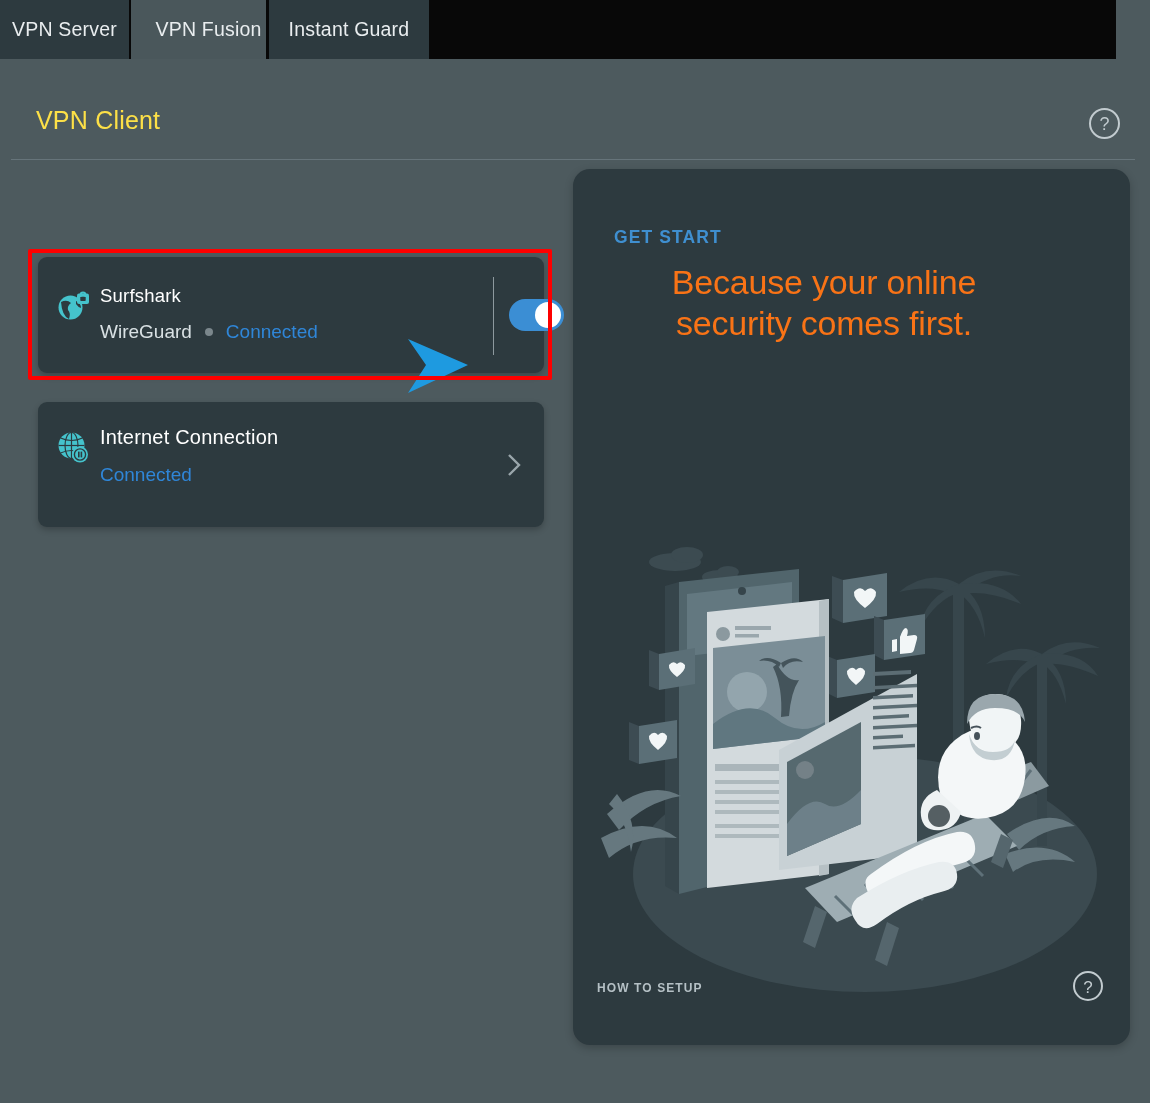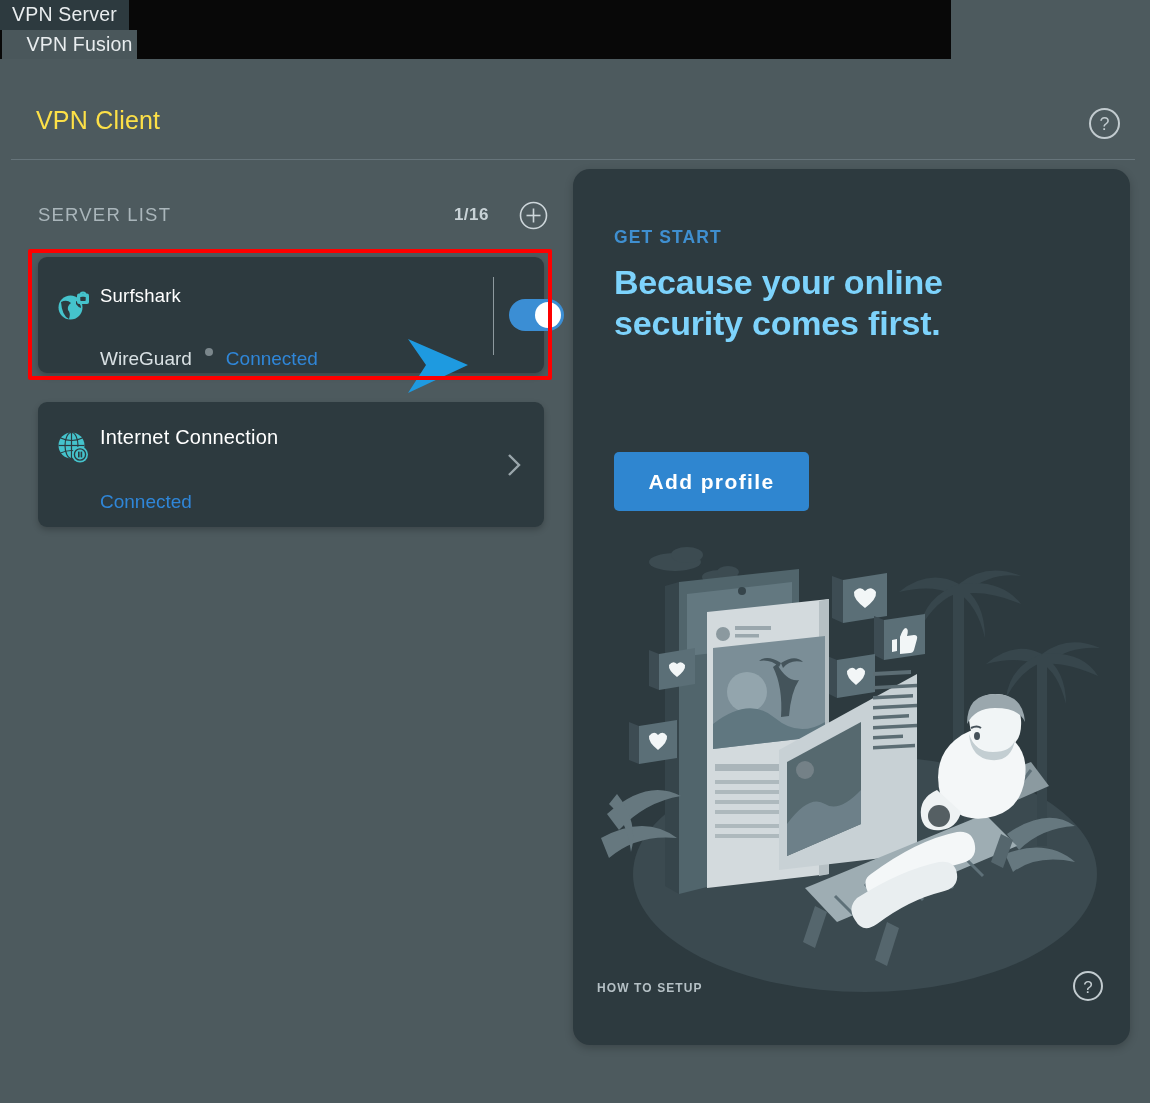--- a/index.html
+++ b/index.html
@@ -9,25 +9,24 @@
     height: 1103px;
     background: #4d5a5e;
     font-family: "Liberation Sans", sans-serif;
     overflow: hidden;
     position: relative;
   }
 
   
   #tabbar {
     height: 59px;
-    width: 951px;
+    width: 1116px;
     background: #080808;
     display: flex;
     align-items: stretch;
-    flex-direction: column;
   }
   .tab {
     height: 59px;
     display: flex;
     align-items: center;
     justify-content: center;
     color: #e9edef;
     font-size: 19.5px;
     letter-spacing: 0.2px;
     background: #2d3a3f;
@@ -131,21 +130,21 @@
     color: #ffffff;
     font-weight: normal;
   }
   #surfshark-title { top: 28px; font-size: 18.5px; letter-spacing: 0.2px; }
   #internet-title  { top: 24px; font-size: 20px;   letter-spacing: 0.2px; }
 
   .card-sub {
     position: absolute;
     left: 62px;
     display: flex;
-    margin-top: 27px;
+    align-items: center;
   }
   #surfshark-sub { top: 64px; }
   #internet-sub  { top: 62px; }
 
   #surfshark-proto {
     color: #d9e1e4;
     font-size: 19px;
   }
   .sep-dot {
     width: 8px; height: 8px;
@@ -217,25 +216,26 @@
     left: 41px; top: 58px;
     color: #3f8fd0;
     font-size: 17.5px;
     font-weight: bold;
     letter-spacing: 1.1px;
   }
   #promo-heading {
     position: absolute;
     left: 41px; top: 93px;
     width: 420px;
-    color: #7dd3fc;
+    color: #f97316;
     font-size: 34px;
-    font-weight: bold;
+    font-weight: normal;
     line-height: 1.22;
     letter-spacing: -0.2px;
+    text-align: center;
   }
   #add-profile-btn {
     position: absolute;
     left: 41px; top: 283px;
     width: 195px; height: 59px;
     background: #2f86d0;
     border: none;
     border-radius: 5px;
     color: #ffffff;
     font-family: "Liberation Sans", sans-serif;
@@ -265,46 +265,36 @@
     width: 32px; height: 32px;
     cursor: pointer;
   }
 </style>
 </head>
 <body>
 
 <div id="tabbar">
   <div class="tab t0">VPN Server</div>
   <div class="tab t1">VPN Fusion</div>
+  <div class="tab t2">Instant Guard</div>
 </div>
 
 <div id="content">
 
   <div id="page-title">VPN Client</div>
 
   <div id="help-top">
     <svg viewBox="0 0 33 33" width="33" height="33">
       <circle cx="16.5" cy="16.5" r="14.5" fill="none" stroke="#c2cbcf" stroke-width="2"></circle>
       <text x="16.5" y="23" text-anchor="middle" font-family="Liberation Sans, sans-serif" font-size="18" fill="#c2cbcf">?</text>
     </svg>
   </div>
 
   <div id="title-divider"></div>
 
-  <div id="serverlist-header">
-    <span id="serverlist-label">SERVER LIST</span>
-    <span id="serverlist-count">1/16</span>
-    <span id="add-server-btn">
-      <svg viewBox="0 0 29 29" width="29" height="29">
-        <circle cx="14.5" cy="14.5" r="13" fill="none" stroke="#cdd6da" stroke-width="1.6"></circle>
-        <line x1="14.5" y1="7.5" x2="14.5" y2="21.5" stroke="#cdd6da" stroke-width="1.6"></line>
-        <line x1="7.5" y1="14.5" x2="21.5" y2="14.5" stroke="#cdd6da" stroke-width="1.6"></line>
-      </svg>
-    </span>
-  </div>
 
   <div class="server-card" id="card-surfshark">
     <span class="card-icon">
       <svg viewBox="0 0 34 34" width="34" height="34">
         <circle cx="14.5" cy="18.5" r="12" fill="#45c3cc"></circle>
         <path d="M5 13 Q11 10 15 14 Q11 17 12 21 Q15 24 13 30 Q6 27 5 13 Z" fill="#2d3a3f"></path>
         <path d="M20 12 Q25 14 25 19 Q22 18 20 15 Z" fill="#2d3a3f"></path>
         <rect x="21" y="4.5" width="12" height="10.5" rx="2" fill="#45c3cc"></rect>
         <rect x="24.3" y="7.7" width="5.4" height="4.4" rx="0.8" fill="#2d3a3f"></rect>
         <path d="M23.6 6 a3.4 3.4 0 0 1 6.8 0 v2 h-1.9 v-2 a1.5 1.5 0 0 0 -3 0 v2 h-1.9 z" fill="#45c3cc"></path>
@@ -353,21 +343,20 @@
       <svg viewBox="0 0 16 26" width="16" height="26">
         <polyline points="3,3 13,13 3,23" fill="none" stroke="#9aa6ab" stroke-width="2.4"></polyline>
       </svg>
     </span>
   </div>
 
   <div id="right-panel">
 
     <div id="get-start">GET START</div>
     <div id="promo-heading">Because your online security comes first.</div>
-    <button id="add-profile-btn">Add profile</button>
 
     <div id="illustration">
       <svg viewBox="0 0 540 470" width="540" height="470">
 
         <ellipse cx="278" cy="350" rx="232" ry="118" fill="#3b4a50"></ellipse>
 
         <g fill="#37464c">
           <path d="M372 60 q28 -22 62 -8 q-30 -4 -54 16 z"></path>
           <path d="M372 60 q42 -6 62 20 q-34 -14 -58 -10 z"></path>
           <path d="M372 60 q-30 -16 -60 8 q32 -8 54 2 z"></path>

